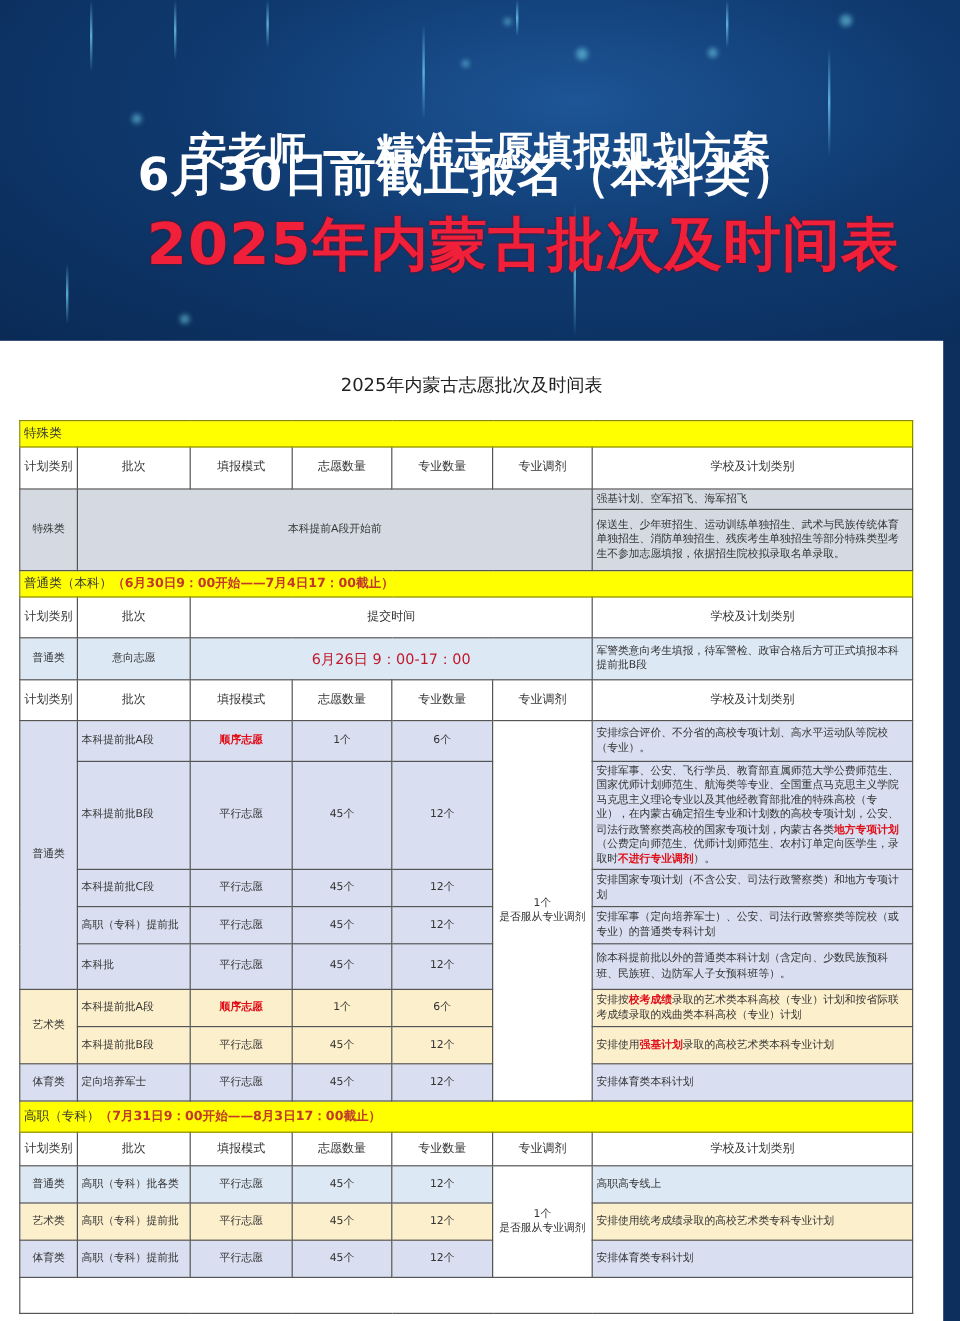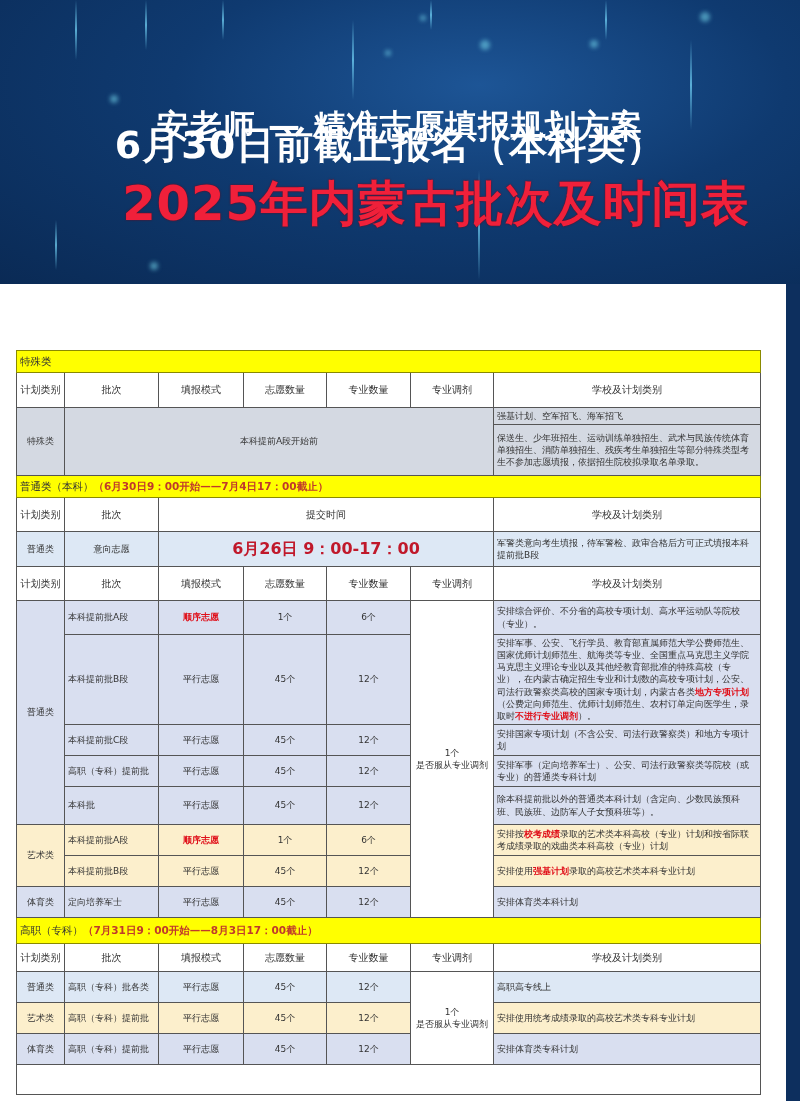--- a/index.html
+++ b/index.html
@@ -29,21 +29,21 @@
   .tbl td.left { text-align: left; }
   .tbl td.sect { background: #ffff00; text-align: left; font-size: 10.5px; color: #333; border-color: #8a8a00; padding-left: 3px; }
   .tbl td.sect .sect-time { color: #c0392b; font-weight: bold; }
   .tbl td.hdr { background: #ffffff; font-size: 10px; color: #333; }
   .bg-gray { background: #d4d9e2; }
   .bg-blue { background: #dde8f5; }
   .bg-lav { background: #d9dff0; }
   .bg-cream { background: #fcefcc; }
   .bg-white { background: #ffffff; }
   .red { color: #e0101a; font-weight: bold; }
-  .darkred { color: #c0182a; font-weight: bold; font-size: 16px; }
+  .darkred { color: #c0182a; font-weight: normal; font-size: 12px; }
   .hl { color: #e0101a; font-weight: bold; }
   .empty-row td { background: #fff; }
 </style>
 </head>
 <body>
 
 <div class="banner">
   <div class="streak" style="left:75px;top:0;height:60px;"></div>
   <div class="streak" style="left:145px;top:0;height:50px;"></div>
   <div class="streak" style="left:222px;top:0;height:40px;"></div>
@@ -60,20 +60,21 @@
   <div class="dot" style="left:385px;top:50px;width:6px;height:6px;"></div>
   <div class="dot" style="left:110px;top:95px;width:8px;height:8px;"></div>
   <div class="dot" style="left:150px;top:262px;width:8px;height:8px;"></div>
 
   <div class="banner-line1">安老师 — 精准志愿填报规划方案</div>
   <div class="banner-line2">6月30日前截止报名（本科类）</div>
   <div class="banner-line3">2025年内蒙古批次及时间表</div>
 </div>
 
 <div class="doc">
+  <div class="doc-title">2025年内蒙古志愿批次及时间表</div>
 
   <table class="tbl">
     <colgroup>
       <col style="width:48px">
         <col style="width:94px">
         <col style="width:85px">
         <col style="width:83px">
         <col style="width:84px">
         <col style="width:83px">
         <col style="width:267px">

